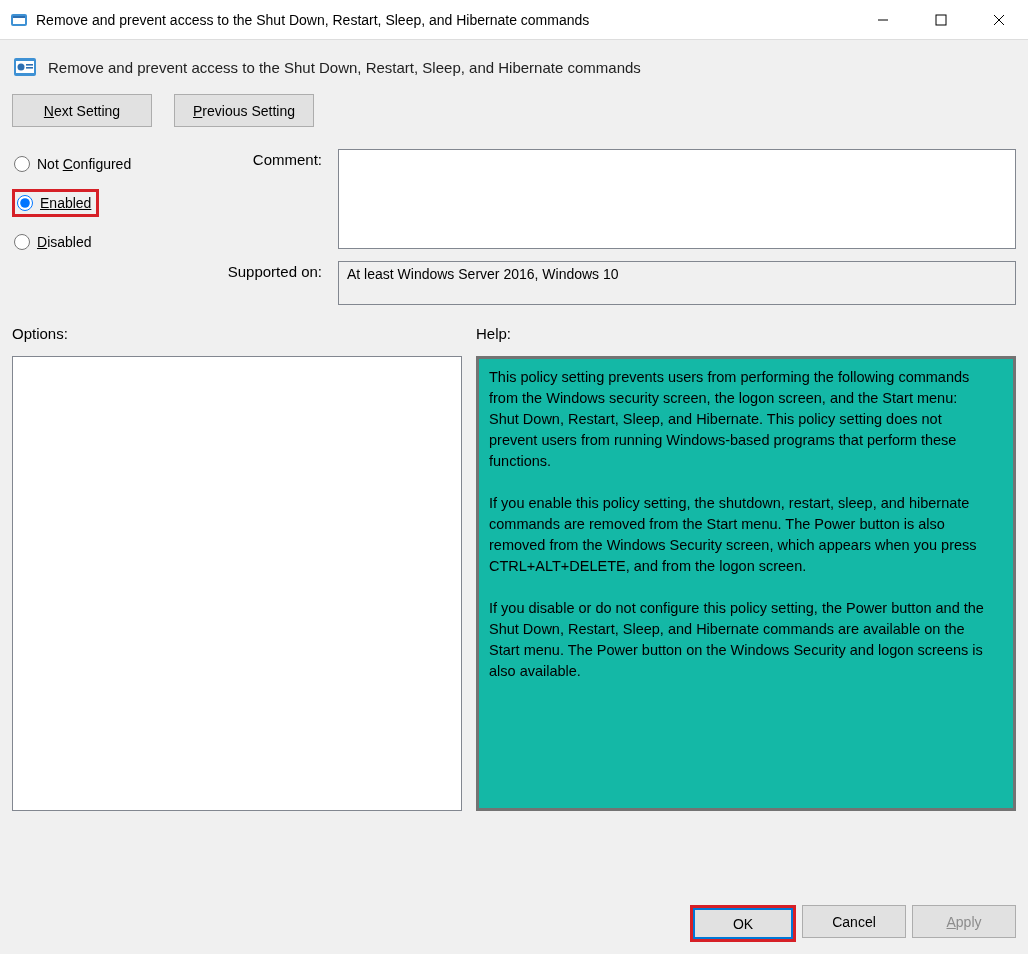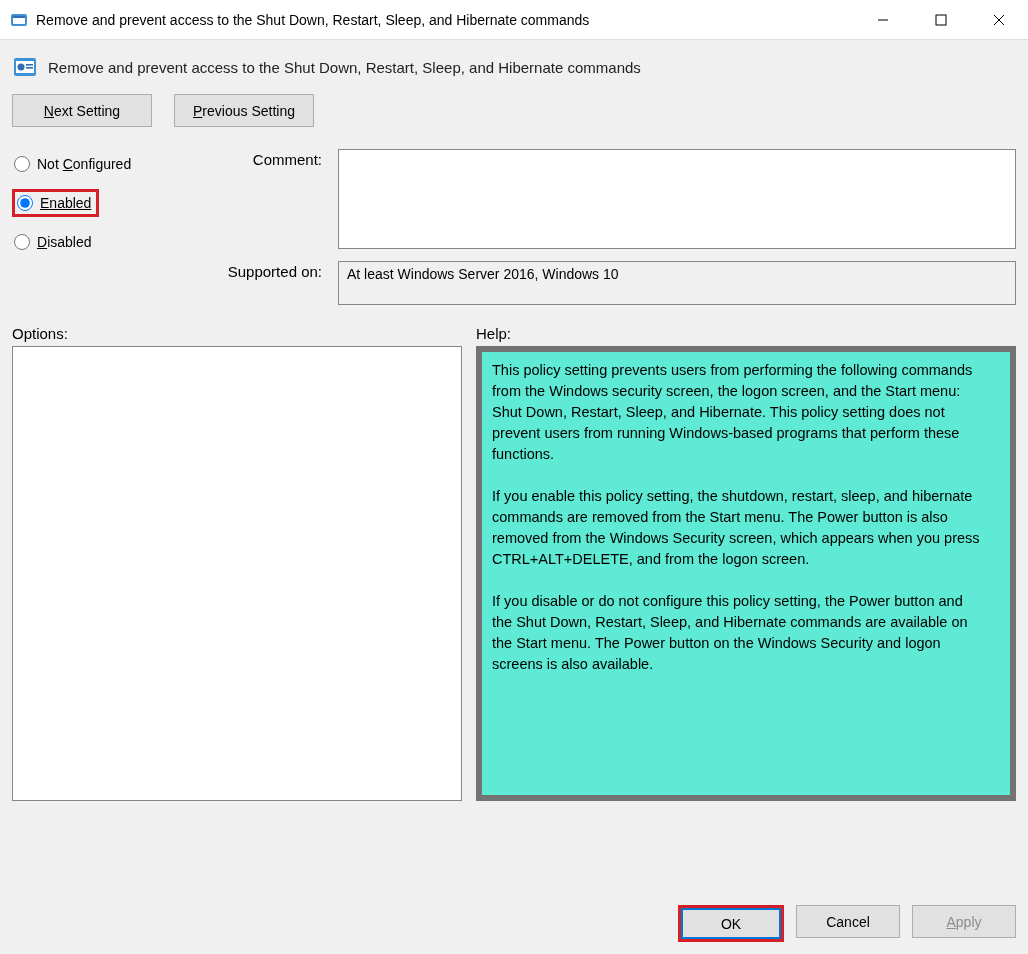--- a/index.html
+++ b/index.html
@@ -140,54 +140,54 @@
     resize: none;
     overflow-y: scroll;
     color: #000;
   }
 
   
   .section-labels {
     display: grid;
     grid-template-columns: 450px 1fr;
     gap: 14px;
-    margin-bottom: 4px;
+    margin-bottom: 14px;
   }
   .section-labels span { font-size: 15px; color:#000; }
   .lower {
     display: grid;
     grid-template-columns: 450px 1fr;
     gap: 14px;
     flex: 1;
     min-height: 0;
   }
   .options-box {
     background: #fff;
     border: 1px solid #828790;
     height: 455px;
     padding: 6px;
   }
   .help-wrap { position: relative; height: 455px; }
   .help-box {
-    background: #5eead4;
-    border: 6px solid #737373;
+    background: #14b8a6;
+    border: 3px solid #737373;
     height: 100%;
     padding: 8px 26px 8px 10px;
     font-size: 14.5px;
     line-height: 1.45;
     color: #000;
     overflow-y: scroll;
     white-space: pre-wrap;
   }
 
   
   .buttonrow {
     display: flex;
     justify-content: flex-end;
-    gap: 12px;
+    gap: 6px;
     padding-top: 14px;
   }
   .buttonrow .std-button { min-width: 104px; }
   .ok-wrap { border: 3px solid #d62027; display:inline-flex; }
   .ok-button {
     border: 2px solid #0078d7;
     background: #e1e1e1;
     min-width: 100px;
     height: 31px;
     font-family: inherit;

